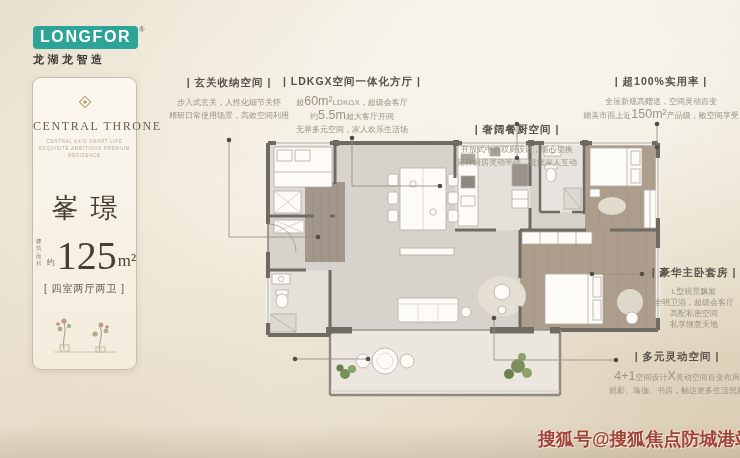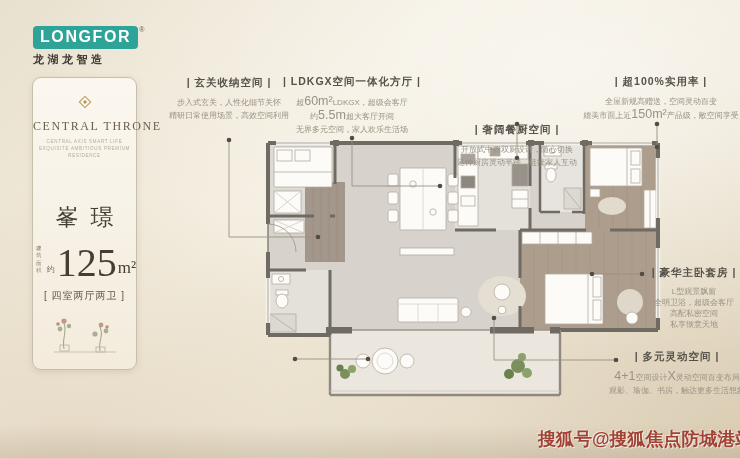--- a/index.html
+++ b/index.html
@@ -20,21 +20,21 @@
     padding:2px 7px 3px;border-radius:4px;}
   .logo-reg{font-size:7px;color:#5f5d56;vertical-align:top;margin-left:1px;}
   .logo-sub{margin-top:3px;font-size:11px;font-weight:bold;color:#3e3c36;letter-spacing:3.5px;}
   
   .card{position:absolute;left:32px;top:77px;width:103px;height:291px;z-index:6;text-align:center;
     background:linear-gradient(180deg,#fbf7ef,#f3ecdd);border:1px solid #c7bfab;border-radius:9px;
     box-shadow:0 2px 7px rgba(140,118,86,.18);}
   .card-ornament{margin-top:16px;}
   .card-brand{font-family:Liberation Serif, serif;font-size:12px;letter-spacing:1.6px;color:#6a5f4e;margin-top:5px;white-space:nowrap;}
   .card-tagline{font-size:4.5px;color:#b5aa97;letter-spacing:.7px;line-height:1.6;margin-top:4px;text-transform:uppercase;}
-  .card-name{font-family:"Liberation Serif",serif;font-size:23px;color:#453f32;letter-spacing:12px;padding-left:12px;margin-top:42px;}
+  .card-name{font-family:"Liberation Serif",serif;font-size:27px;color:#453f32;letter-spacing:12px;padding-left:12px;margin-top:30px;}
   .card-area{margin-top:12px;display:flex;align-items:flex-end;justify-content:center;color:#453f32;}
   .area-stack{display:flex;flex-direction:column;font-size:5.5px;color:#8d8472;line-height:1.35;letter-spacing:1px;margin-bottom:6px;}
   .area-approx{font-size:8px;color:#6b6355;margin:0 2px 6px 1px;}
   .area-value{font-family:"Liberation Serif",serif;font-size:40px;line-height:.9;color:#453f32;}
   .area-unit{font-family:"Liberation Serif",serif;font-size:17px;margin:0 0 3px 1px;}
   .card-layout{margin-top:8px;font-size:10px;color:#5d5747;letter-spacing:1px;white-space:nowrap;}
   .card-flowers{position:absolute;left:50%;transform:translateX(-50%);bottom:10px;}
   
   .ann{position:absolute;text-align:center;color:#9a9384;z-index:4;}
   .ann-title{font-size:10.5px;font-weight:bold;color:#56514a;letter-spacing:1px;margin-bottom:6px;white-space:nowrap;}

